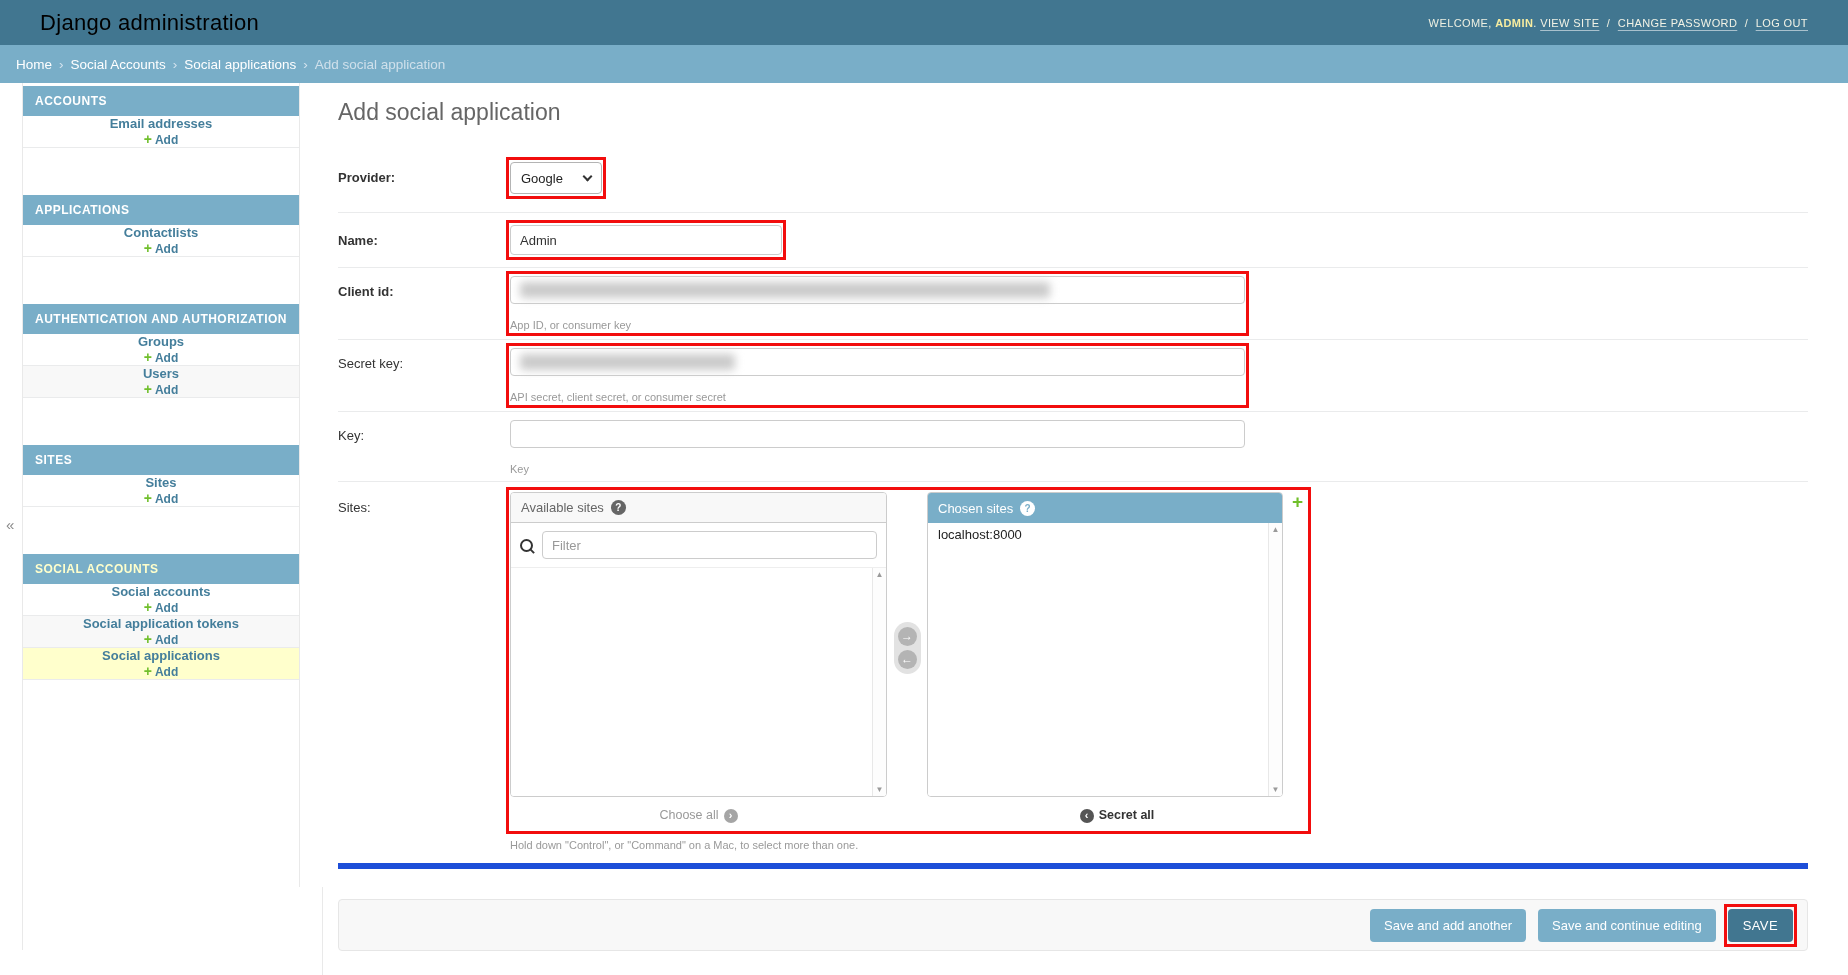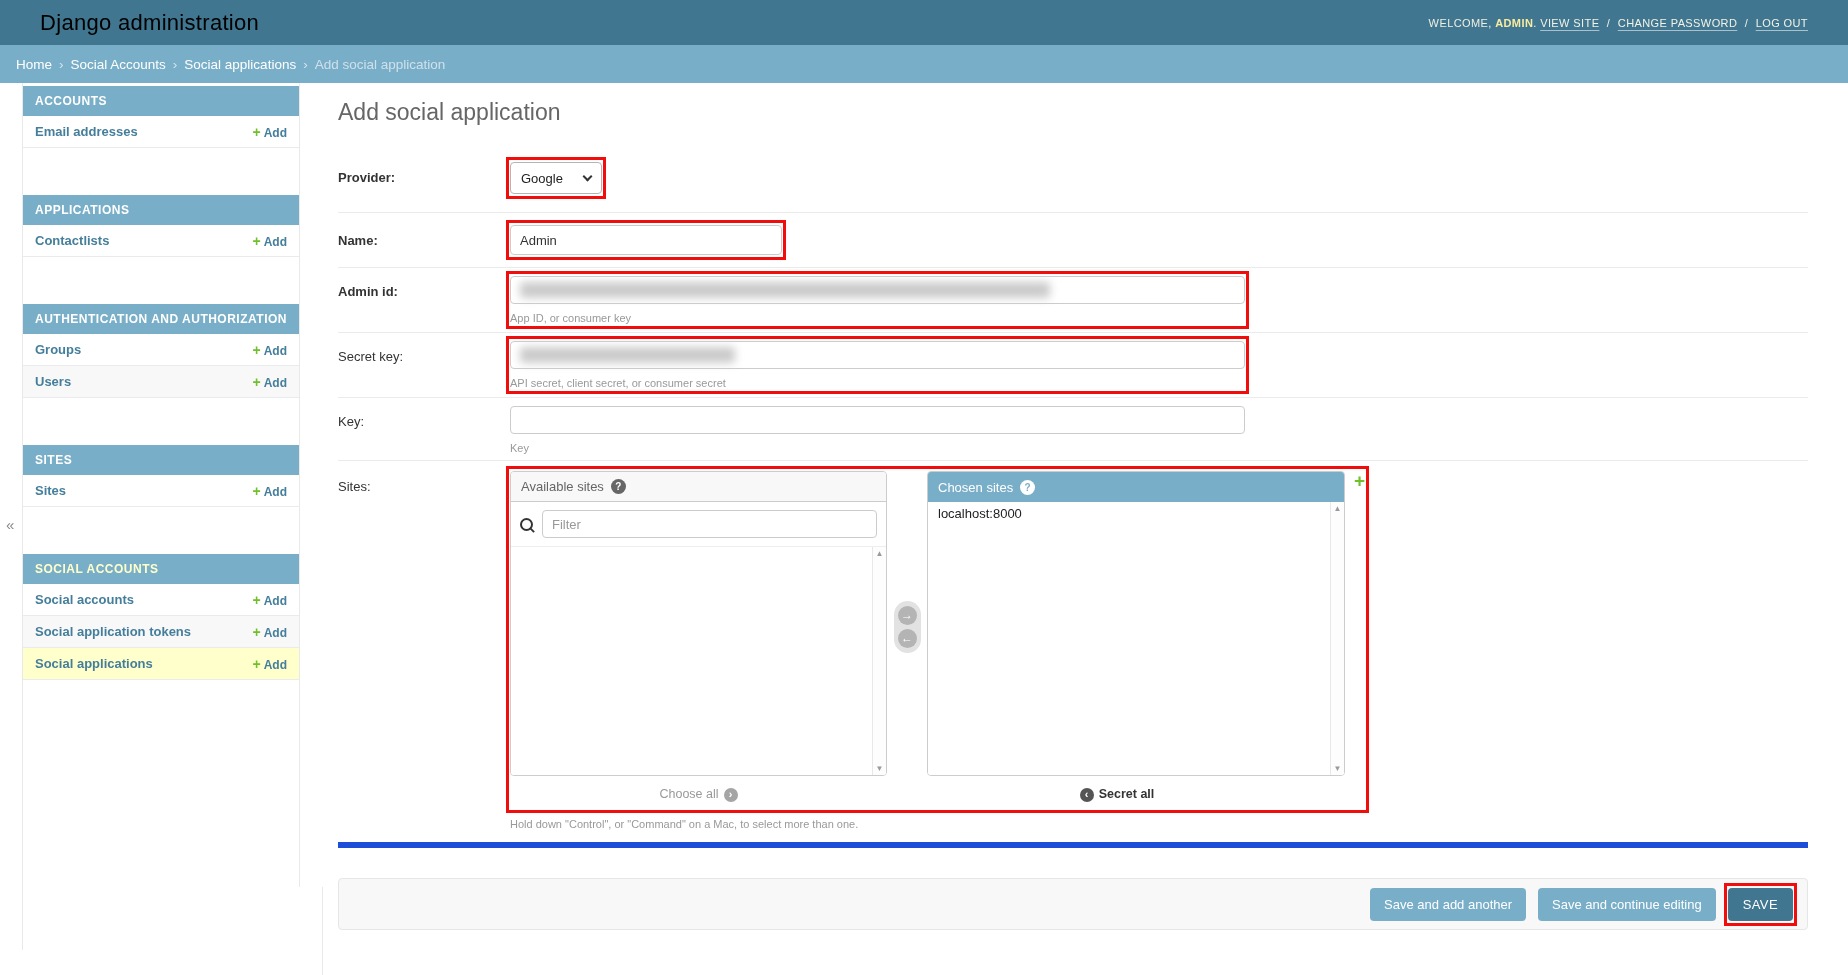--- a/index.html
+++ b/index.html
@@ -29,41 +29,41 @@
   #line-sb-right { left: 299px; top: 83px;  height: 804px; }
   #line-content  { left: 322px; top: 887px; height: 88px; }
 
   
   #nav-sidebar { position: absolute; left: 23px; top: 83px; width: 276px; padding-top: 3px; }
   .module { margin-bottom: 47px; }
   .module .caption { height: 30px; line-height: 30px; background: #79aec8; color: #fff;
     font-size: 12px; font-weight: 700; letter-spacing: .5px; padding: 0 12px; text-transform: uppercase; }
   .module .caption.current-app { color: #ffc; }
   .model-row { height: 32px; display: flex; align-items: center; justify-content: space-between;
-    padding: 0 12px; border-bottom: 1px solid #eaebec; font-size: 13px; background: #fff; }
+    padding: 0 12px; border-bottom: 1px solid #eaebec; font-size: 13px; background: #fff; flex-direction: column; }
   .model-row.even { background: #f8f8f8; }
   .model-row.selected { background: #ffc; }
   .model-row .model-link { color: #447e9b; font-weight: 700; text-decoration: none; cursor: pointer; }
   .add-link { color: #447e9b; font-size: 12px; font-weight: 700; text-decoration: none; cursor: pointer; }
   .add-link .plus { color: #70bf2b; font-weight: 700; font-size: 14px; margin-right: 3px; }
   #toggle-nav { position: absolute; left: 6px; top: 516px; color: #8a8a8a; font-size: 15px; cursor: pointer; }
 
   
   #content { position: absolute; left: 338px; top: 83px; width: 1470px; }
   #content h1 { font-size: 23px; font-weight: 400; color: #666; margin: 16px 0 14px; }
 
   .form-row { display: flex; border-bottom: 1px solid #eaebec; }
   .form-row .flabel { width: 172px; font-size: 13px; color: #333; padding-top: 8px; flex: none; }
   .form-row .flabel.required { font-weight: 700; }
   .row-provider { padding: 22px 0 18px; border-top: 0; }
   .row-name    { padding: 12px 0 12px; }
   .row-text    { padding: 8px 0 6px; }
   .row-sites   { padding: 10px 0 10px; border-bottom: 6px solid #1d4ed8; }
 
-  .help { font-size: 11px; color: #999; margin-top: 8px; }
+  .help { font-size: 11px; color: #999; margin-top: 15px; }
 
   input[type=text] { border: 1px solid #ccc; border-radius: 4px; font-size: 13px;
     padding: 0 9px; color: #333; font-family: "Liberation Sans", sans-serif; }
   input[type=text]::placeholder { color: #999; }
 
   .select-box { width: 92px; height: 32px; border: 1px solid #b4b4b4; border-radius: 4px;
     background: #fff; display: flex; align-items: center; justify-content: space-between;
     padding: 0 10px; font-size: 13px; color: #222; cursor: pointer; }
   .chevron { width: 7px; height: 7px; border-right: 2px solid #333; border-bottom: 2px solid #333;
     transform: rotate(45deg); margin-top: -4px; }
@@ -79,21 +79,21 @@
 
   
   .anno { position: relative; display: inline-block; }
   .anno-box { position: absolute; inset: -5px -4px; border: 3px solid #f20d0d; pointer-events: none; }
 
   
   .selector-area { display: inline-block; }
   .selector { display: flex; align-items: flex-start; }
   .sel-panel { border: 1px solid #ccc; border-radius: 4px; overflow: hidden; background: #fff; }
   .sel-available { width: 377px; }
-  .sel-chosen { width: 418px; }
+  .sel-chosen { width: 356px; }
   .sel-header { height: 30px; display: flex; align-items: center; gap: 7px; padding: 0 10px; font-size: 13px; }
   .sel-available .sel-header { background: #f8f8f8; color: #666; border-bottom: 1px solid #ccc; }
   .sel-chosen .sel-header { background: #79aec8; color: #fff; }
   .help-icon { width: 15px; height: 15px; border-radius: 50%; background: #666; color: #fff;
     font-size: 10px; font-weight: 700; display: inline-flex; align-items: center;
     justify-content: center; flex: none; cursor: pointer; }
   .help-icon.on-blue { background: #fff; color: #79aec8; }
 
   .filter-row { display: flex; align-items: center; gap: 9px; padding: 8px 9px;
     border-bottom: 1px solid #eee; }
@@ -248,21 +248,21 @@
     <div class="flabel required">Name:</div>
     <div>
       <span class="anno">
         <input type="text" class="name-input" value="Admin" style="">
         <i class="anno-box"></i>
       </span>
     </div>
   </div>
 
   <div class="form-row row-text">
-    <div class="flabel required">Admin id:</div>
+    <div class="flabel required">Client id:</div>
     <div>
       <span class="anno">
         <div>
           <span class="inp-wrap">
             <input type="text" class="wide-input" style="">
             <span class="blur-bar blur-client"></span>
           </span>
           <div class="help">App ID, or consumer key</div>
         </div>
         <i class="anno-box"></i>

